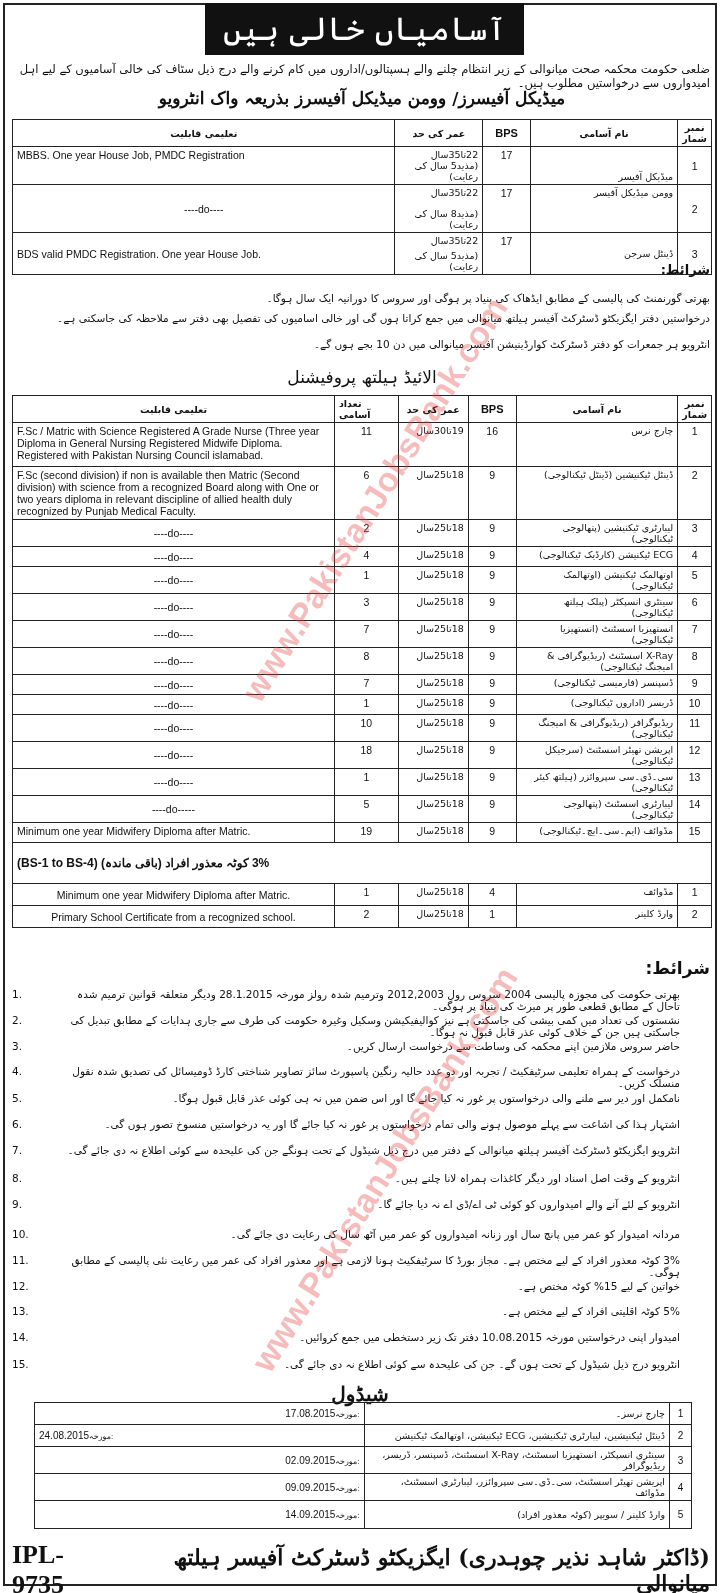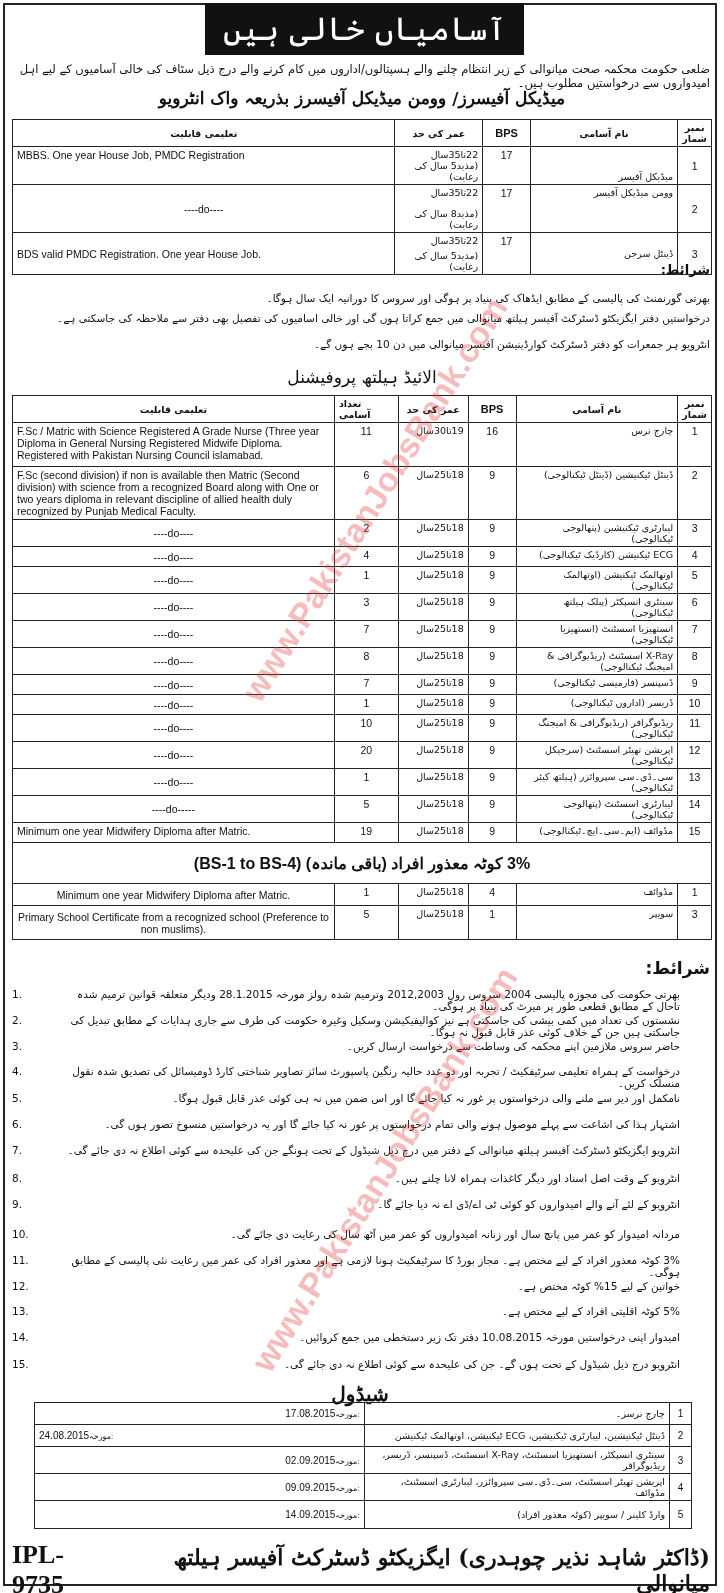--- a/index.html
+++ b/index.html
@@ -11,21 +11,21 @@
   table { border-collapse:collapse; position:absolute; font-size:10.5px; font-family:"Liberation Sans", sans-serif; }
   td, th { border:1px solid #222; padding:2px 4px; vertical-align:top; }
   th { font-weight:bold; font-size:11px; text-align:center; vertical-align:middle; }
   .ur { direction:rtl; text-align:right; font-family:"DejaVu Sans", sans-serif; font-size:9.5px; }
   .c { text-align:center; }
   .t1 { left:12px; top:119px; width:700px; }
   .cond-head { position:absolute; right:14px; font-weight:bold; font-size:13px; direction:rtl; }
   .cond { position:absolute; right:14px; left:12px; direction:rtl; text-align:right; font-size:10.5px; }
   .allied-head { position:absolute; left:0; right:0; top:367px; text-align:center; font-size:17px; direction:rtl; font-family:"DejaVu Serif", serif; }
   .t2 { left:12px; top:395px; width:700px; }
-  .sec-row td { text-align:center; font-weight:bold; font-size:16px; height:36px; vertical-align:middle; }
+  .sec-row td { text-align:left; font-weight:bold; font-size:12px; height:36px; vertical-align:middle; }
   .rules-head { position:absolute; right:14px; top:958px; font-size:17px; font-weight:bold; direction:rtl; }
   .rule { position:absolute; left:12px; right:14px; font-size:10.5px; direction:rtl; display:flex; align-items:baseline; }
   .rule .num { width:40px; text-align:left; direction:ltr; flex:0 0 40px; order:2; }
   .rule .txt { flex:1; text-align:right; order:1; padding-right:30px; }
   .sched-head { position:absolute; left:0; right:4px; top:1382px; text-align:center; font-size:20px; font-weight:bold; direction:rtl; font-family:"DejaVu Serif", serif; }
   .t3 { left:34px; top:1402px; width:658px; font-size:10px; }
   .t3 td { height:17px; vertical-align:middle; }
   .footer { position:absolute; left:12px; right:14px; top:1540px; font-size:22px; font-weight:bold; font-family:"DejaVu Serif", serif; display:flex; justify-content:space-between; align-items:center; }
   .footer .ipl { font-family:"Liberation Serif", serif; font-size:26px; }
   .watermark { position:absolute; color:rgba(230,60,60,0.35); font-size:34px; font-weight:bold; transform:rotate(-58deg); font-family:"Liberation Sans", sans-serif; pointer-events:none; white-space:nowrap; }
@@ -200,21 +200,21 @@
       <tr style="height: 20px;">
         <td style="text-align:center;vertical-align:middle">----do----</td>
         <td class="c">10</td>
         <td class="ur">18تا25سال</td>
         <td class="c">9</td>
         <td class="ur">ریڈیوگرافر (ریڈیوگرافی &amp; امیجنگ ٹیکنالوجی)</td>
         <td class="c">11</td>
       </tr>
       <tr style="height: 20px;">
         <td style="text-align:center;vertical-align:middle">----do----</td>
-        <td class="c">20</td>
+        <td class="c">18</td>
         <td class="ur">18تا25سال</td>
         <td class="c">9</td>
         <td class="ur">اپریشن تھیٹر اسسٹنٹ (سرجیکل ٹیکنالوجی)</td>
         <td class="c">12</td>
       </tr>
       <tr style="height: 20px;">
         <td style="text-align:center;vertical-align:middle">----do----</td>
         <td class="c">1</td>
         <td class="ur">18تا25سال</td>
         <td class="c">9</td>
@@ -241,27 +241,27 @@
         <td colspan="6" style="direction:rtl">3% کوٹہ معذور افراد (باقی ماندہ) (BS-1 to BS-4)</td>
       </tr>
       <tr style="height: 22px;">
         <td class="c" style="vertical-align:middle">Minimum one year Midwifery Diploma after Matric.</td>
         <td class="c">1</td>
         <td class="ur">18تا25سال</td>
         <td class="c">4</td>
         <td class="ur">مڈوائف</td>
         <td class="c">1</td>
       </tr>
-      <tr style="height: 34px;">
-        <td class="c" style="vertical-align:middle">Primary School Certificate from a recognized school (Preference to non muslims).</td>
-        <td class="c">5</td>
-        <td class="ur">18تا25سال</td>
-        <td class="c">1</td>
-        <td class="ur">سویپر</td>
-        <td class="c">3</td>
+      <tr style="height: 22px;">
+        <td class="c" style="vertical-align:middle">Primary School Certificate from a recognized school.</td>
+        <td class="c">2</td>
+        <td class="ur">18تا25سال</td>
+        <td class="c">1</td>
+        <td class="ur">وارڈ کلینر</td>
+        <td class="c">2</td>
       </tr>
     </tbody>
 </table>
 
 <div class="rules-head">شرائط:</div>
 <div id="rules-list">
     <div class="rule" style="top: 988px;">
       <span class="txt">بھرتی حکومت کی مجوزہ پالیسی 2004 سروس رول 2012,2003 وترمیم شدہ رولز مورخہ 28.1.2015 ودیگر متعلقہ قوانین ترمیم شدہ تاحال کے مطابق قطعی طور پر میرٹ کی بنیاد پر ہوگی۔</span>
       <span class="num">1.</span>
     </div>

